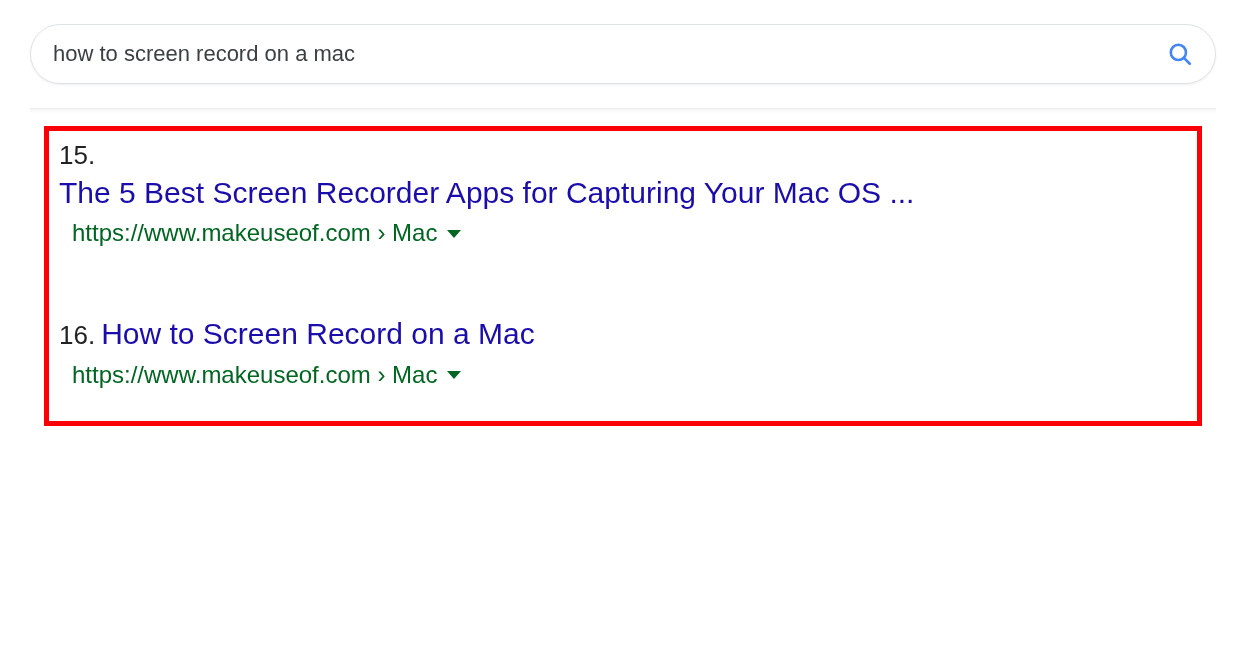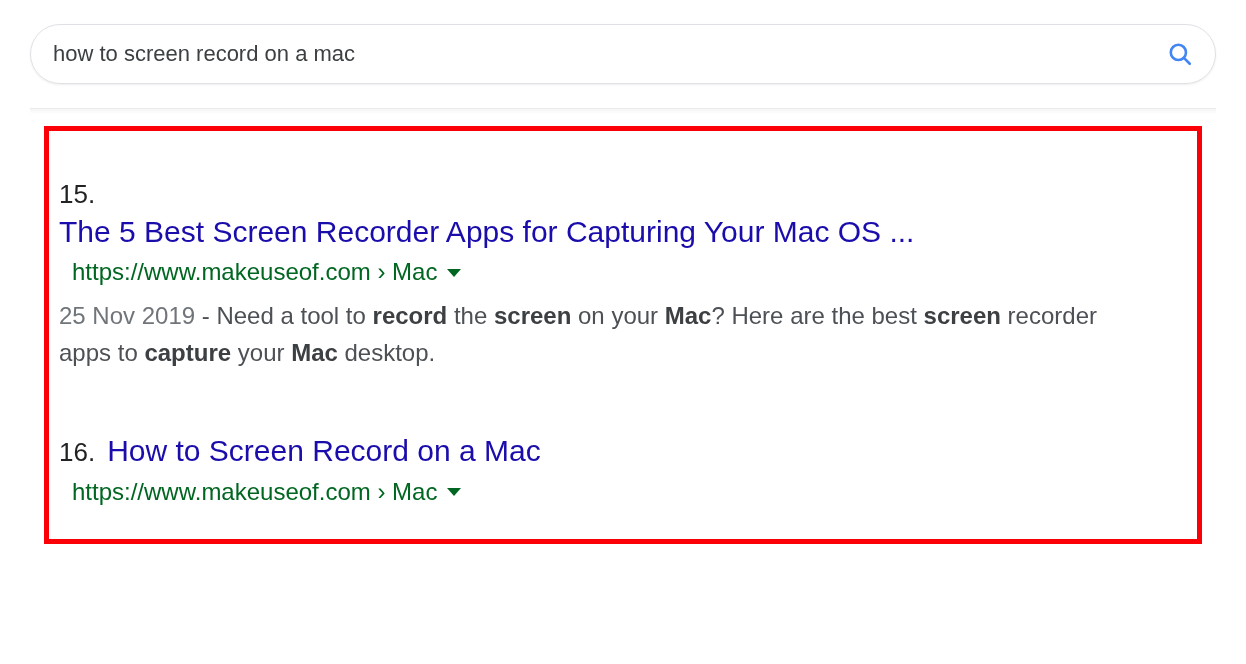--- a/index.html
+++ b/index.html
@@ -52,36 +52,35 @@
       padding: 2px 0 8px 0;
     }
     .result + .result {
       margin-top: 50px;
     }
     .result-number-line {
       font-size: 26px;
       color: #222;
       line-height: 1.3;
       padding-left: 2px;
-      margin-top: 39px;
     }
     .result-title-line {
       font-size: 30px;
       color: #1a0dab;
       line-height: 1.35;
       padding-left: 2px;
     }
     .result-title-line a {
       color: #1a0dab;
       text-decoration: none;
     }
     .inline-num {
       color: #222;
       font-size: 26px;
-      margin-right: 12px;
+      margin-right: 6px;
     }
     .url-line {
       font-size: 24px;
       color: #006621;
       line-height: 1.7;
       padding-left: 2px;
       display: flex;
       align-items: center;
       gap: 8px;
       margin-left: 13px;
@@ -131,23 +130,20 @@
 
   <div class="result">
     <div class="result-number-line">15.</div>
     <div class="result-title-line">
       <a href="#">The 5 Best Screen Recorder Apps for Capturing Your Mac OS ...</a>
     </div>
     <div class="url-line">
       <span>https://www.makeuseof.com › Mac</span>
       <span class="url-caret"></span>
     </div>
-    <div class="snippet">
-      <span class="date">25 Nov 2019</span> - <span>Need a tool to <b>record</b> the <b>screen</b> on your <b>Mac</b>? Here are the best <b>screen</b> recorder apps to <b>capture</b> your <b>Mac</b> desktop.</span>
-    </div>
   </div>
 
   <div class="result">
     <div class="result-title-line">
       <span class="inline-num">16.</span><a href="#">How to Screen Record on a Mac</a>
     </div>
     <div class="url-line">
       <span>https://www.makeuseof.com › Mac</span>
       <span class="url-caret"></span>
     </div>

